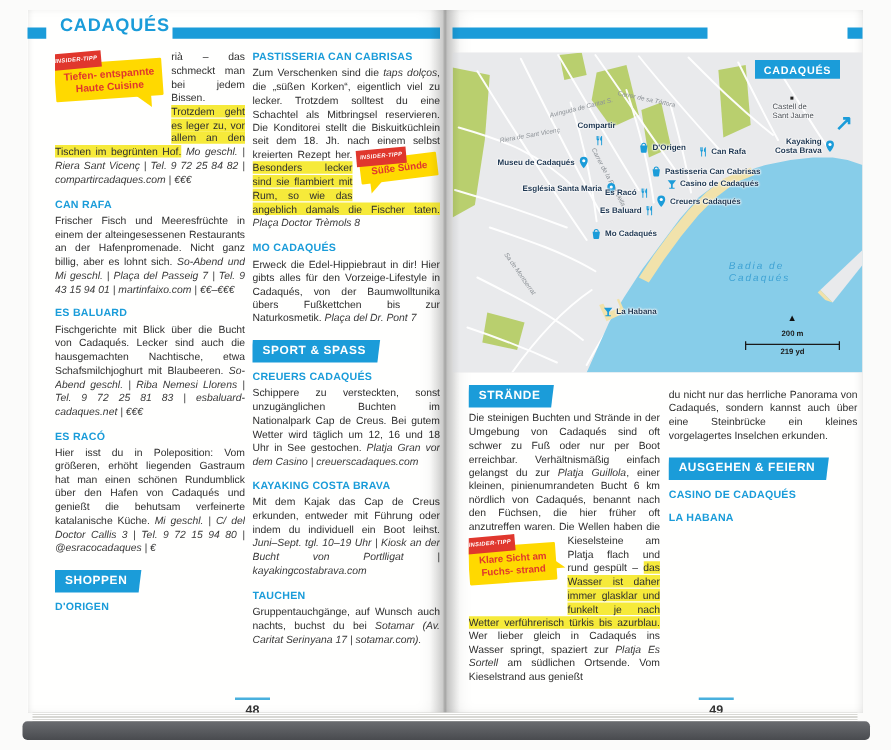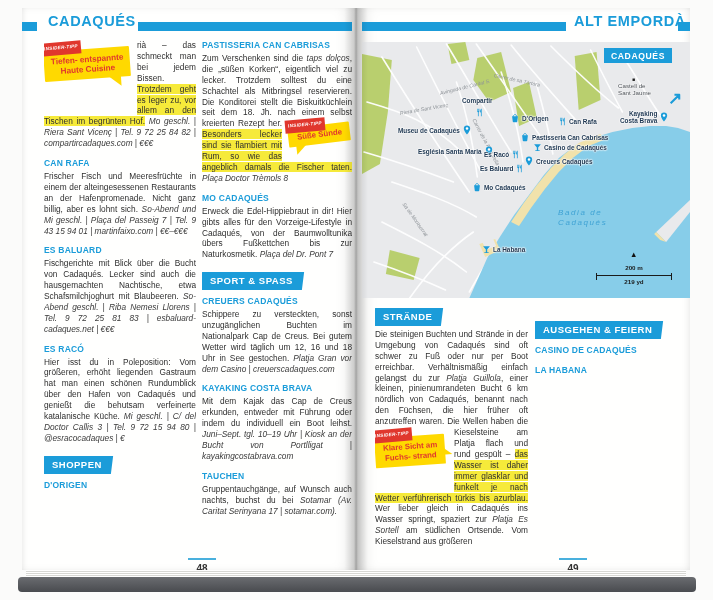--- a/index.html
+++ b/index.html
@@ -104,21 +104,20 @@
       <p class="para"><span>Mit dem Kajak das Cap de Creus erkunden, entweder mit Führung oder indem du individuell ein Boot leihst. </span><span class="it">Juni–Sept. tgl. 10–19 Uhr | Kiosk an der Bucht von Portlligat | kayakingcostabrava.com</span></p>
       <h3 class="etitle">TAUCHEN</h3>
       <p class="para"><span>Gruppentauchgänge, auf Wunsch auch nachts, buchst du bei </span><span class="it">Sotamar (Av. Caritat Serinyana 17 | sotamar.com).</span></p>
     </div>
 
     <div class="pagenum" style="left:150px;top:550px;">48</div>
   </div>
 
   <div class="page" id="page-right">
     <div class="hbar" style="left:6px;top:14px;width:204px;"></div>
-    <div class="htext" style="left:218px;">ALT EMPORDÀ</div>
     <div class="hbar" style="right:0;top:14px;width:12px;"></div>
 
     <div id="map">
       <svg class="base" width="328" height="256" viewBox="0 0 330 256" preserveAspectRatio="none">
         <rect x="0" y="0" width="330" height="256" fill="#e9eaec"></rect>
 
         <g fill="#b9cf6e">
           <polygon points="0,12 30,18 26,70 18,122 0,132"></polygon>
           <polygon points="116,16 140,10 150,50 128,60 112,38"></polygon>
           <polygon points="152,46 168,40 176,76 158,84"></polygon>
@@ -154,21 +153,21 @@
 
         <polygon fill="#f1e2ab" points="118,202 134,197 139,208 124,215"></polygon>
         <polygon fill="#e9eaec" points="121,200 132,197 135,204 125,208"></polygon>
 
         <polygon fill="#e9eaec" points="296,190 330,158 330,170 306,200"></polygon>
         <polygon fill="#f1e2ab" points="294,192 300,198 306,200 296,190"></polygon>
       </svg>
 
       <div class="region-box" style="left:242px;top:6px;">CADAQUÉS</div>
 
-      <div class="bay" style="left:196px;top:166px;">Badia de
+      <div class="bay" style="left:221px;top:166px;">Badia de
 Cadaqués</div>
 
       <div class="street" style="left:78px;top:48px;transform:rotate(-14deg);">Avinguda de Caritat S.</div>
       <div class="street" style="left:38px;top:68px;transform:rotate(-10deg);">Riera de Sant Vicenç</div>
       <div class="street" style="left:112px;top:74px;transform:rotate(62deg);">Carrer de la Font Vella</div>
       <div class="street" style="left:132px;top:30px;transform:rotate(12deg);">Carrer de sa Tórtora</div>
       <div class="street" style="left:42px;top:158px;transform:rotate(55deg);">Sa de Montserrat</div>
 
       <div class="poi" style="left:100px;top:55px;">
         <span class="poi-label">Compartir</span>
@@ -286,24 +285,25 @@
       <div class="scale-num" style="left:234px;top:236px;">219 yd</div>
     </div>
 
     <div class="col" style="left:19px;top:300px;width:153px;height:244px;">
       <div class="banner" style="margin-top:0;"><span>STRÄNDE</span></div>
       <p class="para"><span>Die steinigen Buchten und Strände in der Umgebung von Cadaqués sind oft schwer zu Fuß oder nur per Boot erreichbar. Verhältnismäßig einfach gelangst du zur </span><span class="it">Platja Guillola</span><span>, einer kleinen, pinienumrandeten Bucht 6 km nördlich von Cadaqués, benannt nach den Füchsen, die hier früher oft anzutreffen waren. Die Wellen haben </span><span class="tipwrap t3">
             <span class="tipbadge">INSIDER-TIPP</span>
             <span class="tipbox">
               <span class="tiptext">Klare Sicht am Fuchs- strand</span>
             </span>
-          </span><span>die Kieselsteine am Platja flach und rund gespült – </span><span class="hl">das Wasser ist daher immer glasklar und funkelt je nach Wetter verführerisch türkis bis azurblau.</span><span> Wer lieber gleich in Cadaqués ins Wasser springt, spaziert zur </span><span class="it">Platja Es Sortell</span><span> am südlichen Ortsende. Vom Kieselstrand aus größeren</span></p>
+          </span><span>die Kieselsteine am Platja flach und rund gespült – </span><span class="hl">das Wasser ist daher immer glasklar und funkelt je nach Wetter verführerisch türkis bis azurblau.</span><span> Wer lieber gleich in Cadaqués ins Wasser springt, spaziert zur </span><span class="it">Platja Es Sortell</span><span> am südlichen Ortsende. Vom Kieselstrand aus genießt</span></p>
     </div>
 
     <div class="col" style="left:179px;top:302px;width:151px;height:244px;">
+      <p class="para">du nicht nur das herrliche Panorama von Cadaqués, sondern kannst auch über eine Steinbrücke ein kleines vorgelagertes Inselchen erkunden.</p>
       <div class="banner"><span>AUSGEHEN &amp; FEIERN</span></div>
       <h3 class="etitle" style="margin-top:3px;">CASINO DE CADAQUÉS</h3>
       <h3 class="etitle">LA HABANA</h3>
     </div>
 
     <div class="pagenum" style="left:187px;top:550px;">49</div>
   </div>
 
   <div style="position:absolute;left:344px;top:8px;width:24px;height:562px;pointer-events:none;
        background:linear-gradient(to right,rgba(0,0,0,0),rgba(0,0,0,.10) 42%,rgba(0,0,0,.26) 50%,rgba(0,0,0,.12) 58%,rgba(0,0,0,0));"></div>

